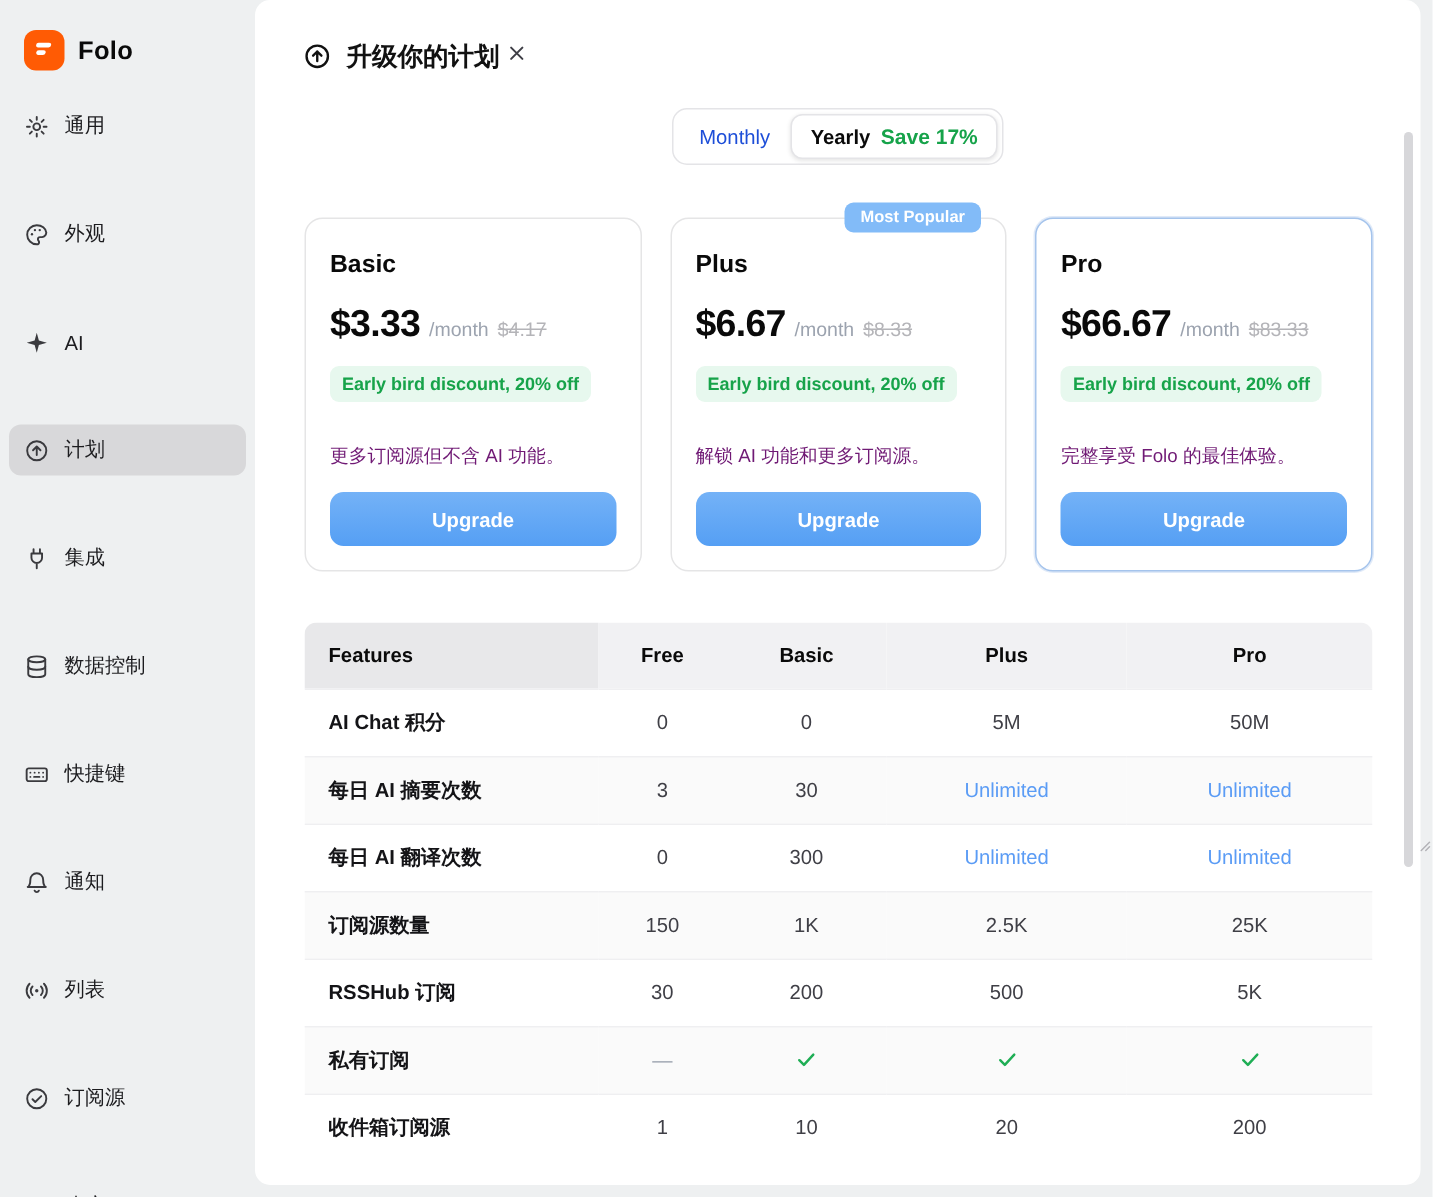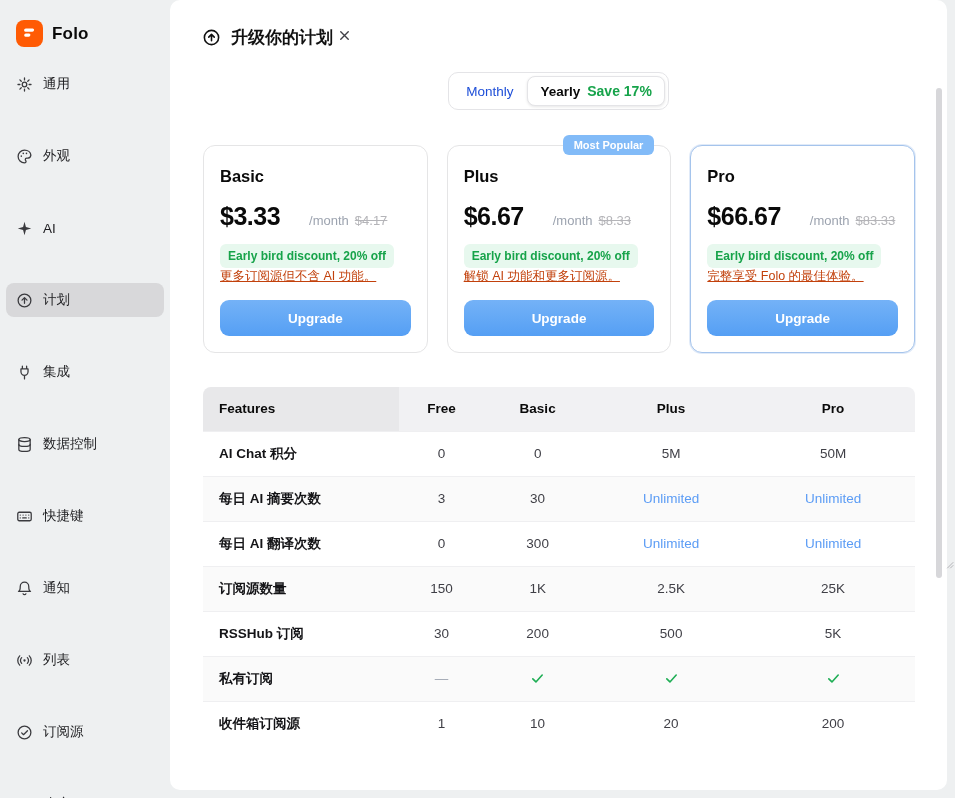--- a/index.html
+++ b/index.html
@@ -38,24 +38,24 @@
   .seg.active { background: #fff; border: 1px solid #e4e4e7; box-shadow: 0 1px 3px rgba(0,0,0,.10); color: #0a0a0a; font-weight: 700; display: flex; align-items: center; gap: 7px; padding: 6px 12px; }
   .save { color: #16a34a; font-weight: 700; font-size: 14px; }
 
   
   .cards { display: flex; gap: 19px; padding: 35px 32px 0 33px; }
   .card { flex: 1; position: relative; border: 1px solid #e5e5e6; border-radius: 12px; background: #fff; padding: 17px 16px 16px; }
   .card.highlight { border-color: #a5c4ec; box-shadow: 0 0 0 1px rgba(165,196,236,.35); }
   .plan-name { font-size: 16.5px; font-weight: 700; margin: 4px 0 16px; color: #0a0a0a; }
   .price-row { display: flex; align-items: baseline; gap: 6px; white-space: nowrap; }
   .price { font-size: 25px; font-weight: 800; letter-spacing: -.5px; color: #0a0a0a; }
-  .period { font-size: 13px; color: #9ca3af; margin-left: 23px; }
+  .period { font-size: 13px; color: #9ca3af; }
   .orig { font-size: 13px; color: #b4b4b8; text-decoration: line-through; }
   .discount { display: inline-block; margin-top: 13px; background: #e7f8ee; color: #17a34a; font-size: 12px; font-weight: 600; padding: 5px 8px; border-radius: 6px; white-space: nowrap; }
-  .desc { font-size: 12.5px; color: #c2410c; margin-top: 0; text-decoration: underline; }
+  .desc { font-size: 12.5px; color: #701a75; margin-top: 28px; }
   .upgrade-btn { margin-top: 15px; width: 100%; height: 36px; border: none; border-radius: 9px; background: linear-gradient(180deg, #74b2f7 0%, #559ff4 100%); color: #fff; font-size: 13.5px; font-weight: 600; font-family: inherit; cursor: pointer; }
   .popular { position: absolute; top: -11px; right: 16px; background: #82bbf8; color: #fff; font-size: 11px; font-weight: 600; padding: 4px 11px; border-radius: 6px; }
 
   
   .table-wrap { margin: 34px 32px 0 33px; border-radius: 8px 8px 0 0; overflow: hidden; }
   table { width: 100%; border-collapse: collapse; font-size: 13.5px; table-layout: fixed; }
   col.c-feat { width: 27.5%; } col.c-free { width: 12%; } col.c-basic { width: 15%; } col.c-plus { width: 22.5%; } col.c-pro { width: 23%; }
   thead th { background: #f1f1f3; height: 44px; font-weight: 700; text-align: center; color: #0a0a0a; }
   thead th.feat { text-align: left; padding-left: 16px; background: #e8e8ea; }
   tbody td { height: 45px; text-align: center; color: #3f3f46; border-top: 1px solid #efeff1; }

